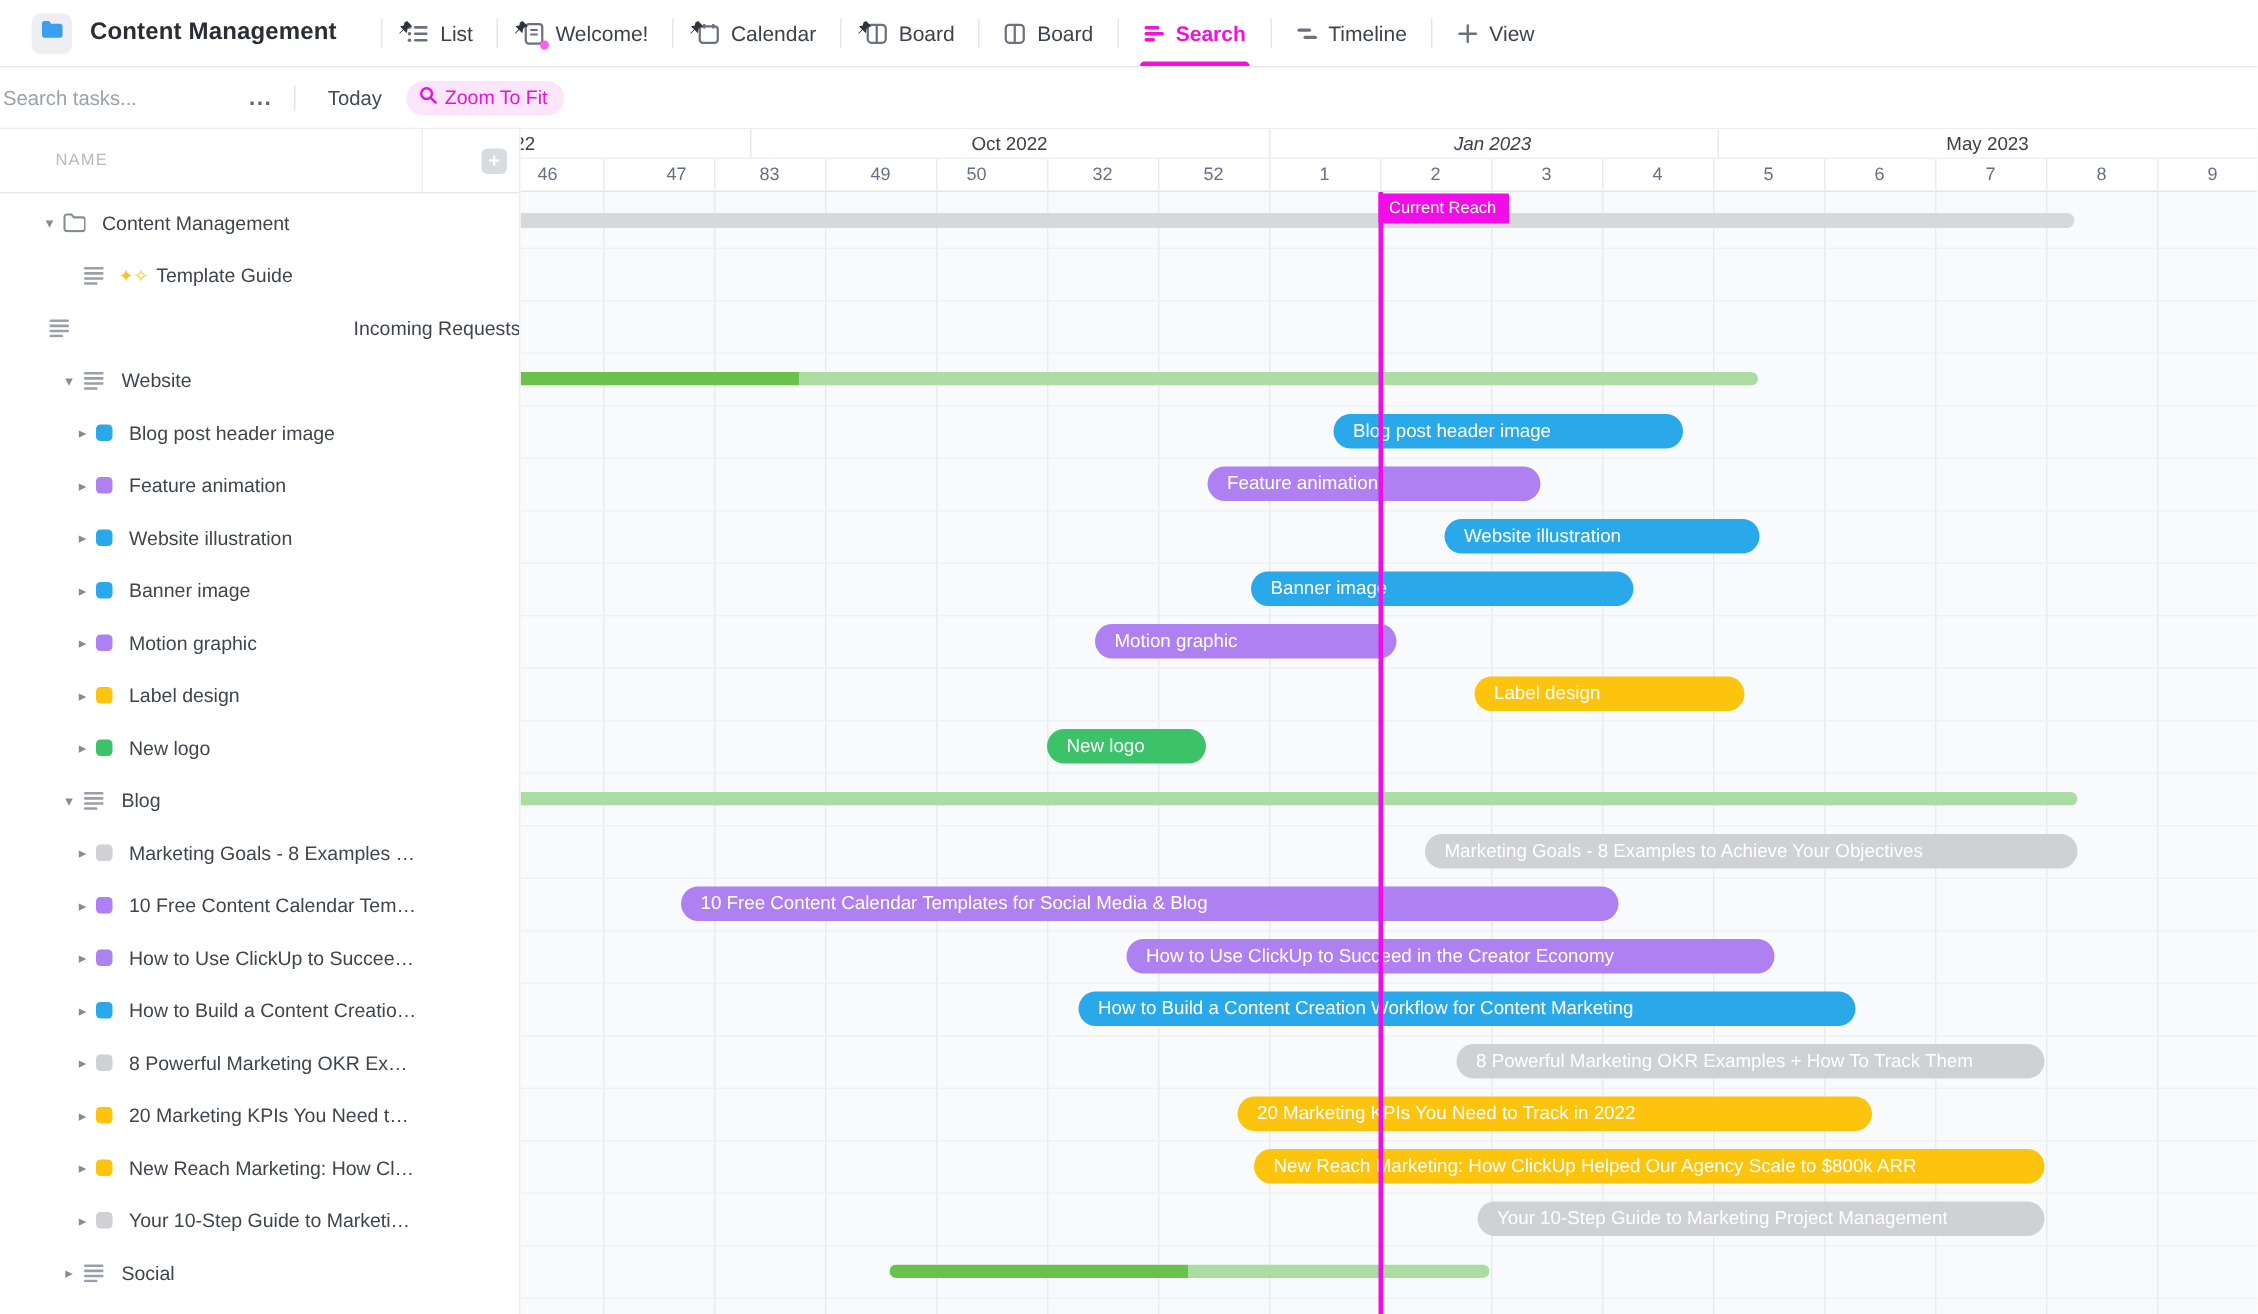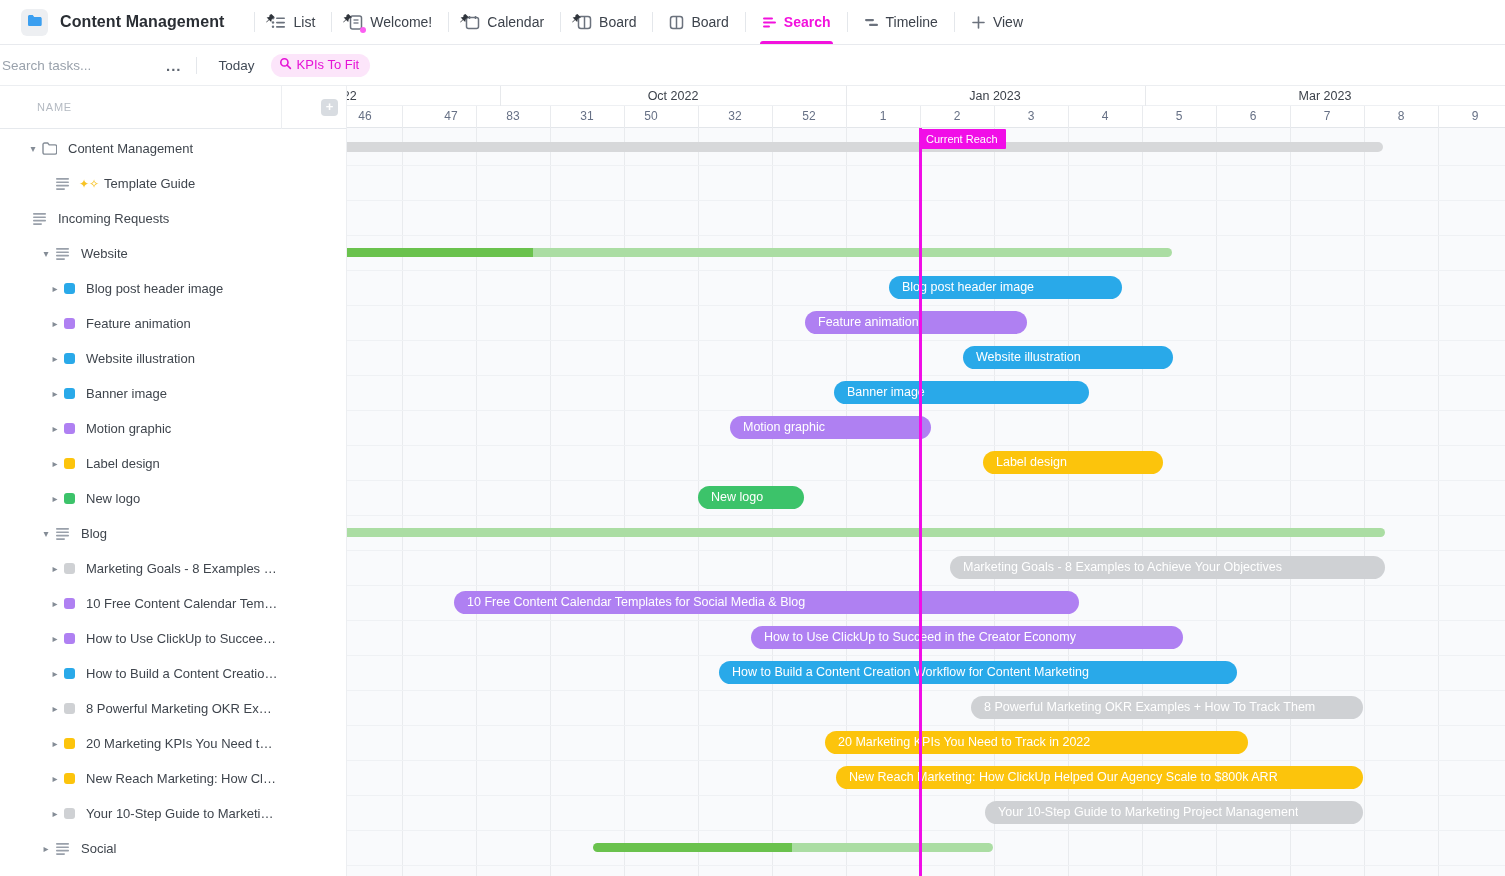--- a/index.html
+++ b/index.html
@@ -205,41 +205,41 @@
     <div id="ellipsis-btn">...</div>
     <div class="tb-divider"></div>
     <div id="today-btn">Today</div>
     <div id="zoomfit-btn">
       <span>
         <svg width="13" height="13" viewBox="0 0 13 13">
             <circle cx="5.4" cy="5.4" r="3.6" fill="none" stroke="#e513d6" stroke-width="1.6"></circle>
             <line x1="8.2" y1="8.2" x2="11.4" y2="11.4" stroke="#e513d6" stroke-width="1.6" stroke-linecap="round"></line>
           </svg>
       </span>
-      <span>KPIs To Fit</span>
+      <span>Zoom To Fit</span>
     </div>
   </div>
 
   <div id="main">
 
     <div id="chart">
       <div id="months-row">
           <div class="month-label" style="left: -17px;">Nov 2022</div>
           <div class="month-label" style="left: 326px;">Oct 2022</div>
-          <div class="month-label" style="left: 648px;">Jan 2023</div>
-          <div class="month-label" style="left: 978px;">Mar 2023</div>
+          <div class="month-label" style="left: 648px; font-style: italic;">Jan 2023</div>
+          <div class="month-label" style="left: 978px;">May 2023</div>
           <div class="month-div" style="left: 153px;"></div>
           <div class="month-div" style="left: 499px;"></div>
           <div class="month-div" style="left: 798px;"></div>
         </div>
       <div id="weeks-row">
           <div class="week-label" style="left: 18px;">46</div>
           <div class="week-label" style="left: 104px;">47</div>
           <div class="week-label" style="left: 166px;">83</div>
-          <div class="week-label" style="left: 240px;">31</div>
+          <div class="week-label" style="left: 240px;">49</div>
           <div class="week-label" style="left: 304px;">50</div>
           <div class="week-label" style="left: 388px;">32</div>
           <div class="week-label" style="left: 462px;">52</div>
           <div class="week-label" style="left: 536px;">1</div>
           <div class="week-label" style="left: 610px;">2</div>
           <div class="week-label" style="left: 684px;">3</div>
           <div class="week-label" style="left: 758px;">4</div>
           <div class="week-label" style="left: 832px;">5</div>
           <div class="week-label" style="left: 906px;">6</div>
           <div class="week-label" style="left: 980px;">7</div>
@@ -371,21 +371,21 @@
               <svg width="15" height="13" viewBox="0 0 15 13">
                 <rect x="1" y="1" width="13" height="1.7" rx=".8" fill="#99a0aa"></rect>
                 <rect x="1" y="4.4" width="13" height="1.7" rx=".8" fill="#99a0aa"></rect>
                 <rect x="1" y="7.8" width="13" height="1.7" rx=".8" fill="#99a0aa"></rect>
                 <rect x="1" y="11.2" width="9" height="1.7" rx=".8" fill="#99a0aa"></rect>
               </svg>
             </span>
             <span class="sparkle" style="margin-left: 9px;">✦✧</span>
             <span class="srow-label" style="margin-left: 5px;">Template Guide</span>
           </div>
-          <div class="srow" style="top: 115px; padding-left: 32px;">
+          <div class="srow" style="top: 115px; padding-left: 32px; justify-content: space-between;">
             <span style="flex: 0 0 auto; display: flex;">
               <svg width="15" height="13" viewBox="0 0 15 13">
                 <rect x="1" y="1" width="13" height="1.7" rx=".8" fill="#99a0aa"></rect>
                 <rect x="1" y="4.4" width="13" height="1.7" rx=".8" fill="#99a0aa"></rect>
                 <rect x="1" y="7.8" width="13" height="1.7" rx=".8" fill="#99a0aa"></rect>
                 <rect x="1" y="11.2" width="9" height="1.7" rx=".8" fill="#99a0aa"></rect>
               </svg>
             </span>
             <span class="srow-label">Incoming Requests</span>
           </div>

